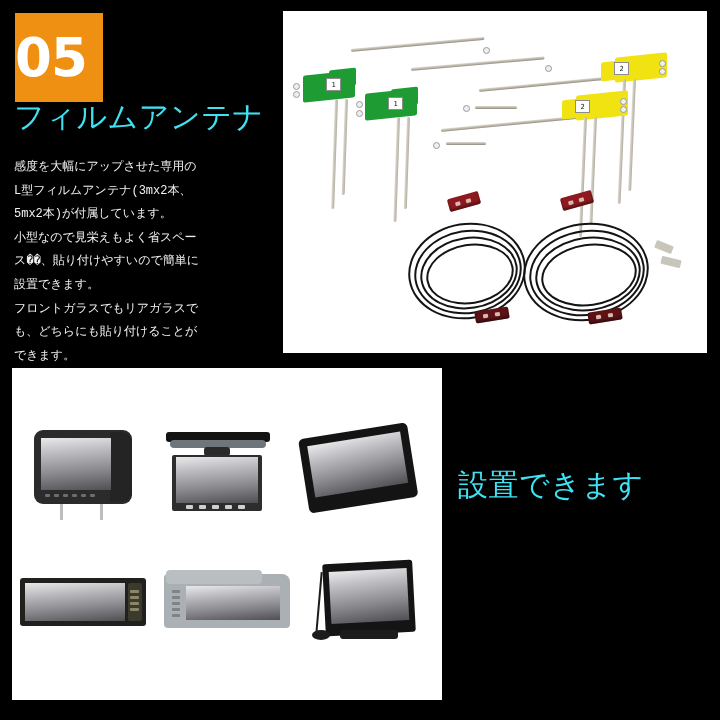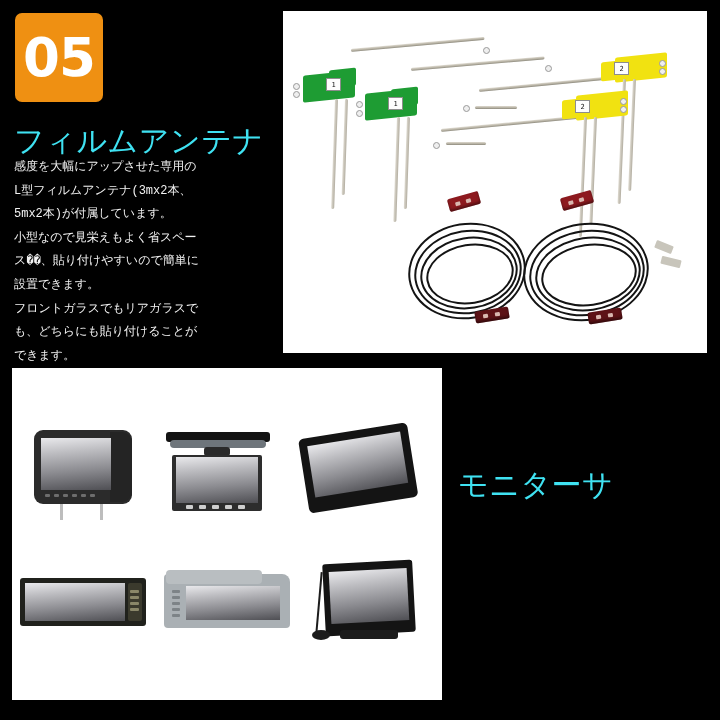--- a/index.html
+++ b/index.html
@@ -12,21 +12,21 @@
   }
   .page{position:relative;width:720px;height:720px;background:#000;overflow:hidden;}
 
   
   .panel-section{position:absolute;}
 
   .badge{
     position:absolute;
     width:88px;height:89px;
     background:#ef9012;
-    display:flex;align-items:center;justify-content:center;border-radius:7px;
+    display:flex;align-items:center;
   }
   .badge-num{
     color:#ffffff;
     font-size:53px;
     font-weight:700;
     letter-spacing:-1px;
     line-height:1;
     font-family:"DejaVu Sans","Liberation Sans",sans-serif;
   }
 
@@ -129,21 +129,21 @@
 <body>
 
 <div class="page">
 
   <div class="panel-section" style="left:0;top:0;width:720px;height:358px;">
 
     <div class="badge" style="left:15px;top:13px;">
       <span class="badge-num">05</span>
     </div>
 
-    <div class="headline" style="left:14px;top:124px;">フィルムアンテナ</div>
+    <div class="headline" style="left:14px;top:100px;">フィルムアンテナ</div>
 
     <div class="bodytext" style="left:14px;top:156px;width:262px;">感度を大幅にアップさせた専用の
 L型フィルムアンテナ(3mx2本、
 5mx2本)が付属しています。
 小型なので見栄えもよく省スペー
 ス��、貼り付けやすいので簡単に
 設置できます。
 フロントガラスでもリアガラスで
 も、どちらにも貼り付けることが
 できます。</div>
@@ -311,17 +311,17 @@
           <div class="screen" style="left:18px;top:12px;width:78px;height:52px;transform:rotate(-3deg);"></div>
           <div class="bez" style="left:28px;top:72px;width:58px;height:9px;border-radius:3px;background:#1c1c1c;"></div>
           <div class="antrod" style="left:6px;top:14px;width:2px;height:62px;transform:rotate(5deg);"></div>
           <div class="antbase" style="left:0;top:72px;width:18px;height:10px;"></div>
         </div>
 
       </div>
     </div>
 
 
-    <div class="headline" style="left:458px;top:110px;">モニターサ</div>
+    <div class="headline" style="left:458px;top:110px;">設置できます</div>
 
   </div>
 
 </div>
 
 </body></html>

